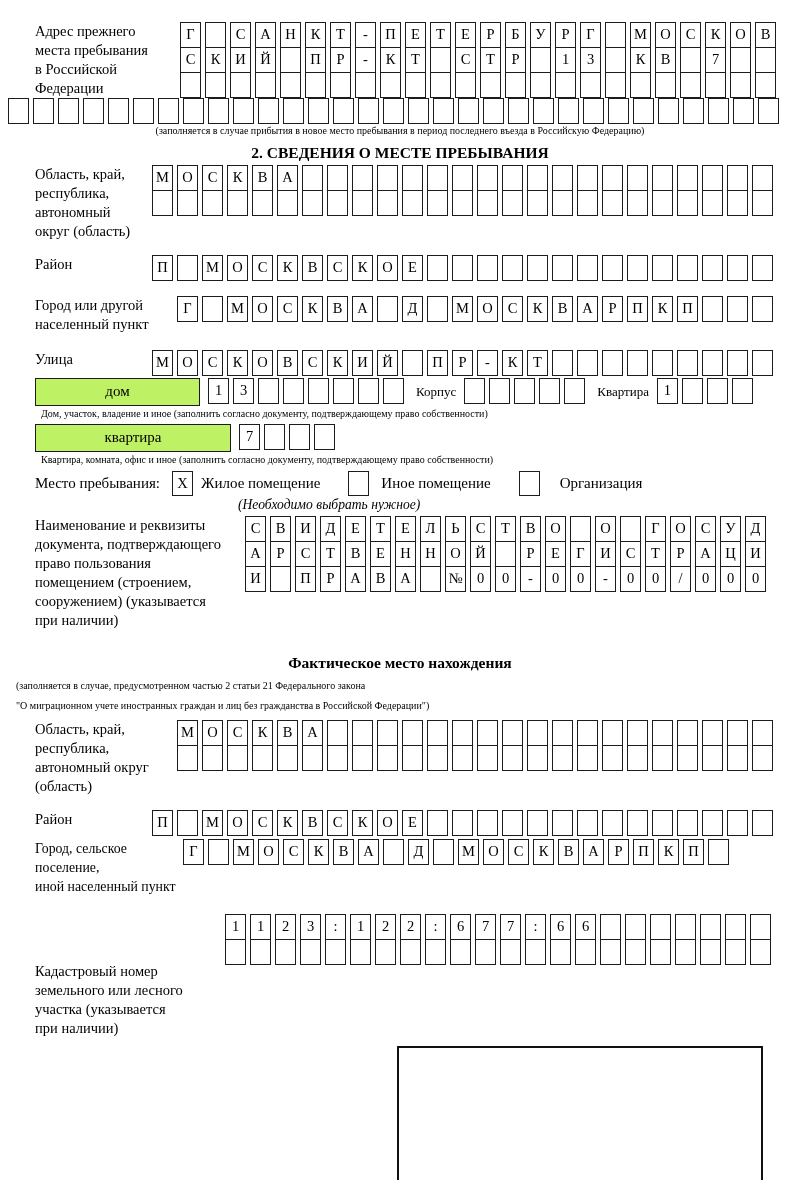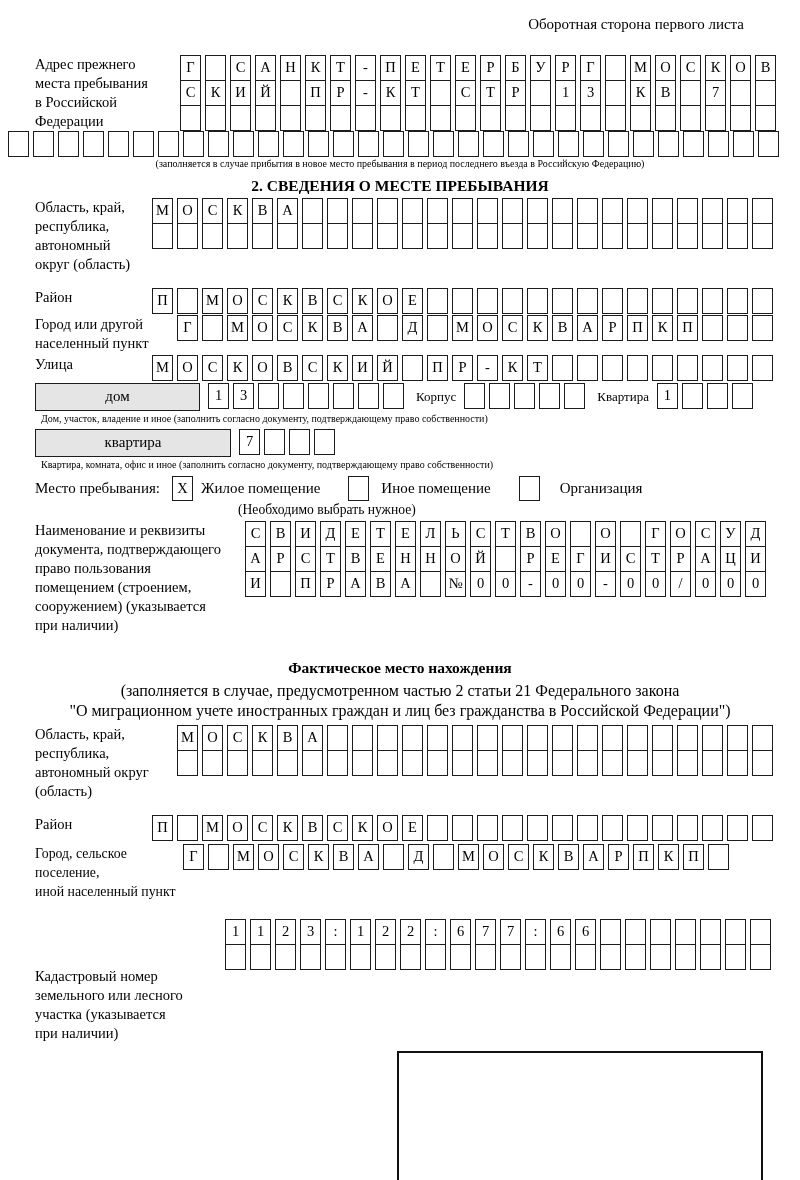--- a/index.html
+++ b/index.html
@@ -24,47 +24,46 @@
   }
   .rows{flex:none;}
   .fullrow{margin-left:8px;}
   .caption{font-size:10px;line-height:15px;}
   .caption.center{text-align:center;}
   .caption.left{margin-left:41px;}
   .h-bold{font-weight:bold;text-align:center;font-size:15.5px;line-height:18px;}
   
   .bigbox{
     box-sizing:border-box;border:1.6px solid #1c1c1c;height:28px;
-    text-align:center;line-height:25px;font-size:15px;flex:none;background:#e5e5e5;
+    text-align:center;line-height:25px;font-size:15px;flex:none;background:#bef264;
   }
   .inline-lbl{font-size:13px;line-height:27px;flex:none;}
   .chk{
     display:inline-block;box-sizing:border-box;width:21px;height:25px;
     border:1.6px solid #1c1c1c;text-align:center;line-height:22px;
     font-size:14.5px;vertical-align:middle;background:#fff;
   }
   .stayrow{display:flex;align-items:center;margin-left:35px;}
   .stamp-box{
     box-sizing:border-box;margin-left:397px;width:366px;height:172px;
     border:2px solid #111;background:#fff;
   }
-  .notes{text-align:center;font-size:16px;line-height:20px;}
-  .mt2{margin-top:2px;}.mt3{margin-top:3px;}.mt4{margin-top:4px;}
+  .notes{text-align:left;font-size:10px;line-height:20px;padding-left:16px;}
+  .mt2{margin-top:16px;}.mt3{margin-top:3px;}.mt4{margin-top:4px;}
   .mt6{margin-top:6px;}.mt14{margin-top:14px;}.mt18{margin-top:18px;}
   .mt22{margin-top:22px;}.mt24{margin-top:24px;}.mt8{margin-top:8px;}
   .gap8{width:8px;flex:none;}.gap12{width:12px;flex:none;}
   .gap20{width:20px;flex:none;}.gap28{width:28px;flex:none;}
-  .hint{margin-left:238px;font-size:13.6px;margin-top:1px;}
+  .hint{margin-left:238px;font-size:13.6px;margin-top:1px;font-style:italic;}
 </style>
 </head>
 <body>
 
 <div class="page">
 
-  <div class="header-note">Оборотная сторона первого листа</div>
 
   <div class="fieldrow mt22">
     <div class="label" style="width:145px;">Адрес прежнего
 места пребывания
 в Российской
 Федерации</div>
     <div class="rows">
       <div class="boxrow"><span class="cbox">Г</span><span class="cbox"></span><span class="cbox">С</span><span class="cbox">А</span><span class="cbox">Н</span><span class="cbox">К</span><span class="cbox">Т</span><span class="cbox">-</span><span class="cbox">П</span><span class="cbox">Е</span><span class="cbox">Т</span><span class="cbox">Е</span><span class="cbox">Р</span><span class="cbox">Б</span><span class="cbox">У</span><span class="cbox">Р</span><span class="cbox">Г</span><span class="cbox"></span><span class="cbox">М</span><span class="cbox">О</span><span class="cbox">С</span><span class="cbox">К</span><span class="cbox">О</span><span class="cbox">В</span></div>
       <div class="boxrow"><span class="cbox">С</span><span class="cbox">К</span><span class="cbox">И</span><span class="cbox">Й</span><span class="cbox"></span><span class="cbox">П</span><span class="cbox">Р</span><span class="cbox">-</span><span class="cbox">К</span><span class="cbox">Т</span><span class="cbox"></span><span class="cbox">С</span><span class="cbox">Т</span><span class="cbox">Р</span><span class="cbox"></span><span class="cbox">1</span><span class="cbox">3</span><span class="cbox"></span><span class="cbox">К</span><span class="cbox">В</span><span class="cbox"></span><span class="cbox">7</span><span class="cbox"></span><span class="cbox"></span></div>
       <div class="boxrow"><span class="cbox"></span><span class="cbox"></span><span class="cbox"></span><span class="cbox"></span><span class="cbox"></span><span class="cbox"></span><span class="cbox"></span><span class="cbox"></span><span class="cbox"></span><span class="cbox"></span><span class="cbox"></span><span class="cbox"></span><span class="cbox"></span><span class="cbox"></span><span class="cbox"></span><span class="cbox"></span><span class="cbox"></span><span class="cbox"></span><span class="cbox"></span><span class="cbox"></span><span class="cbox"></span><span class="cbox"></span><span class="cbox"></span><span class="cbox"></span></div>

